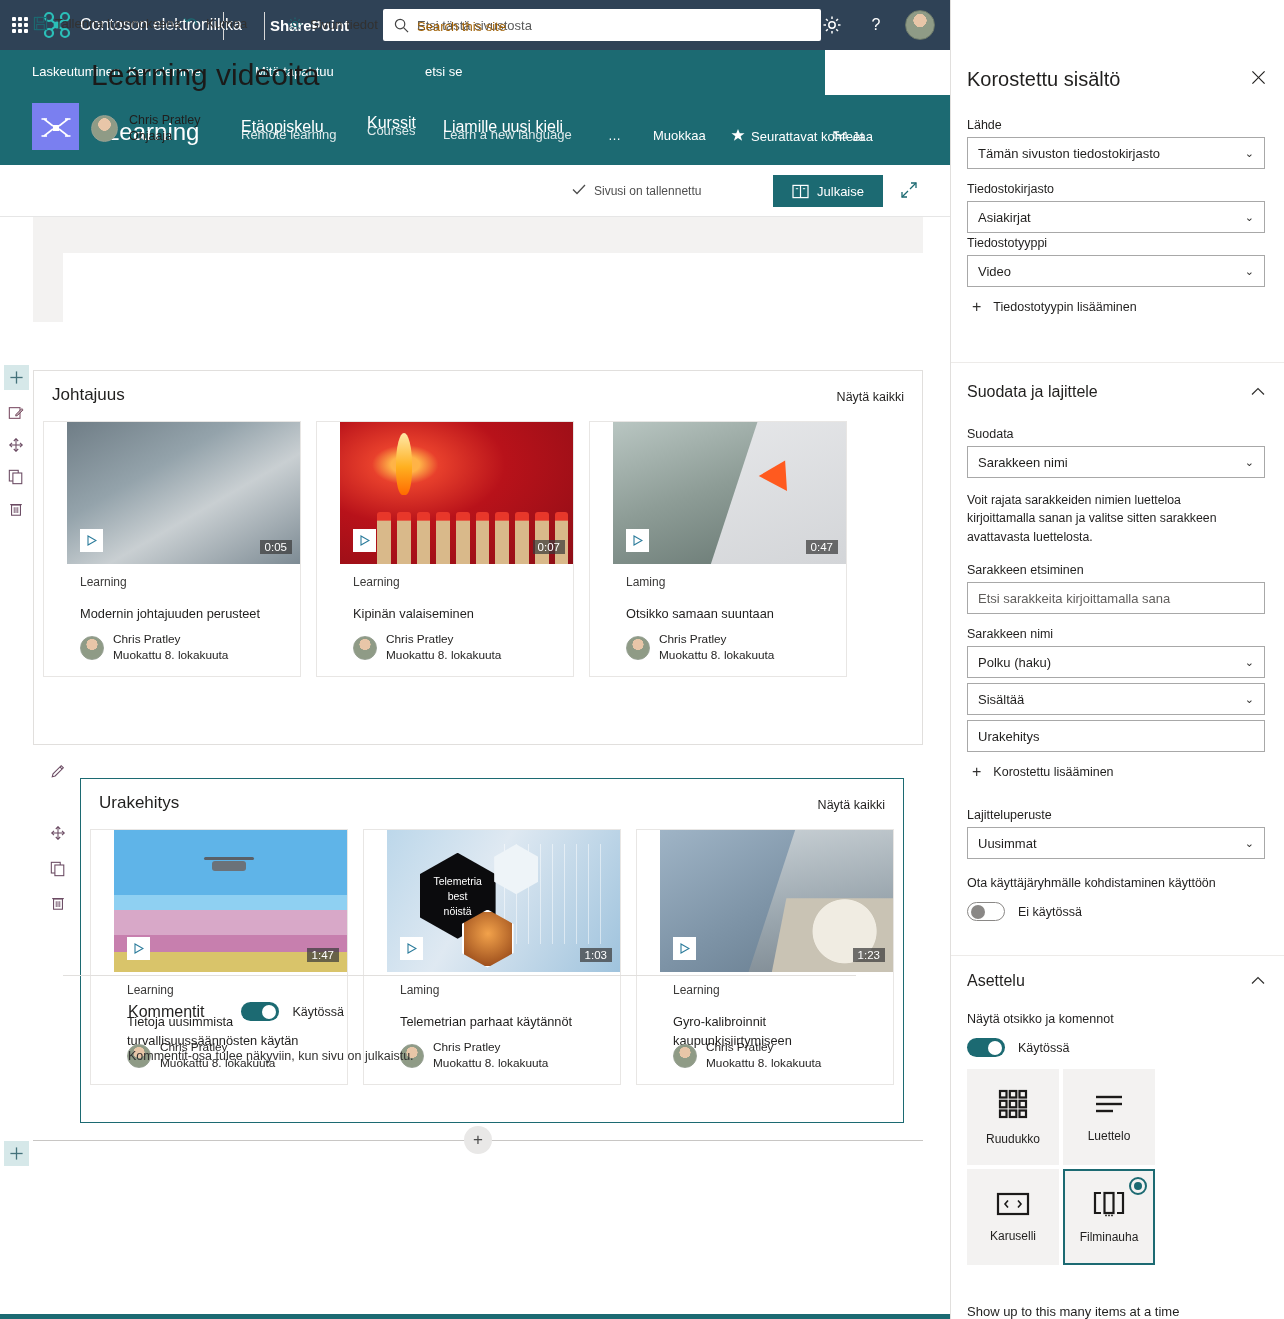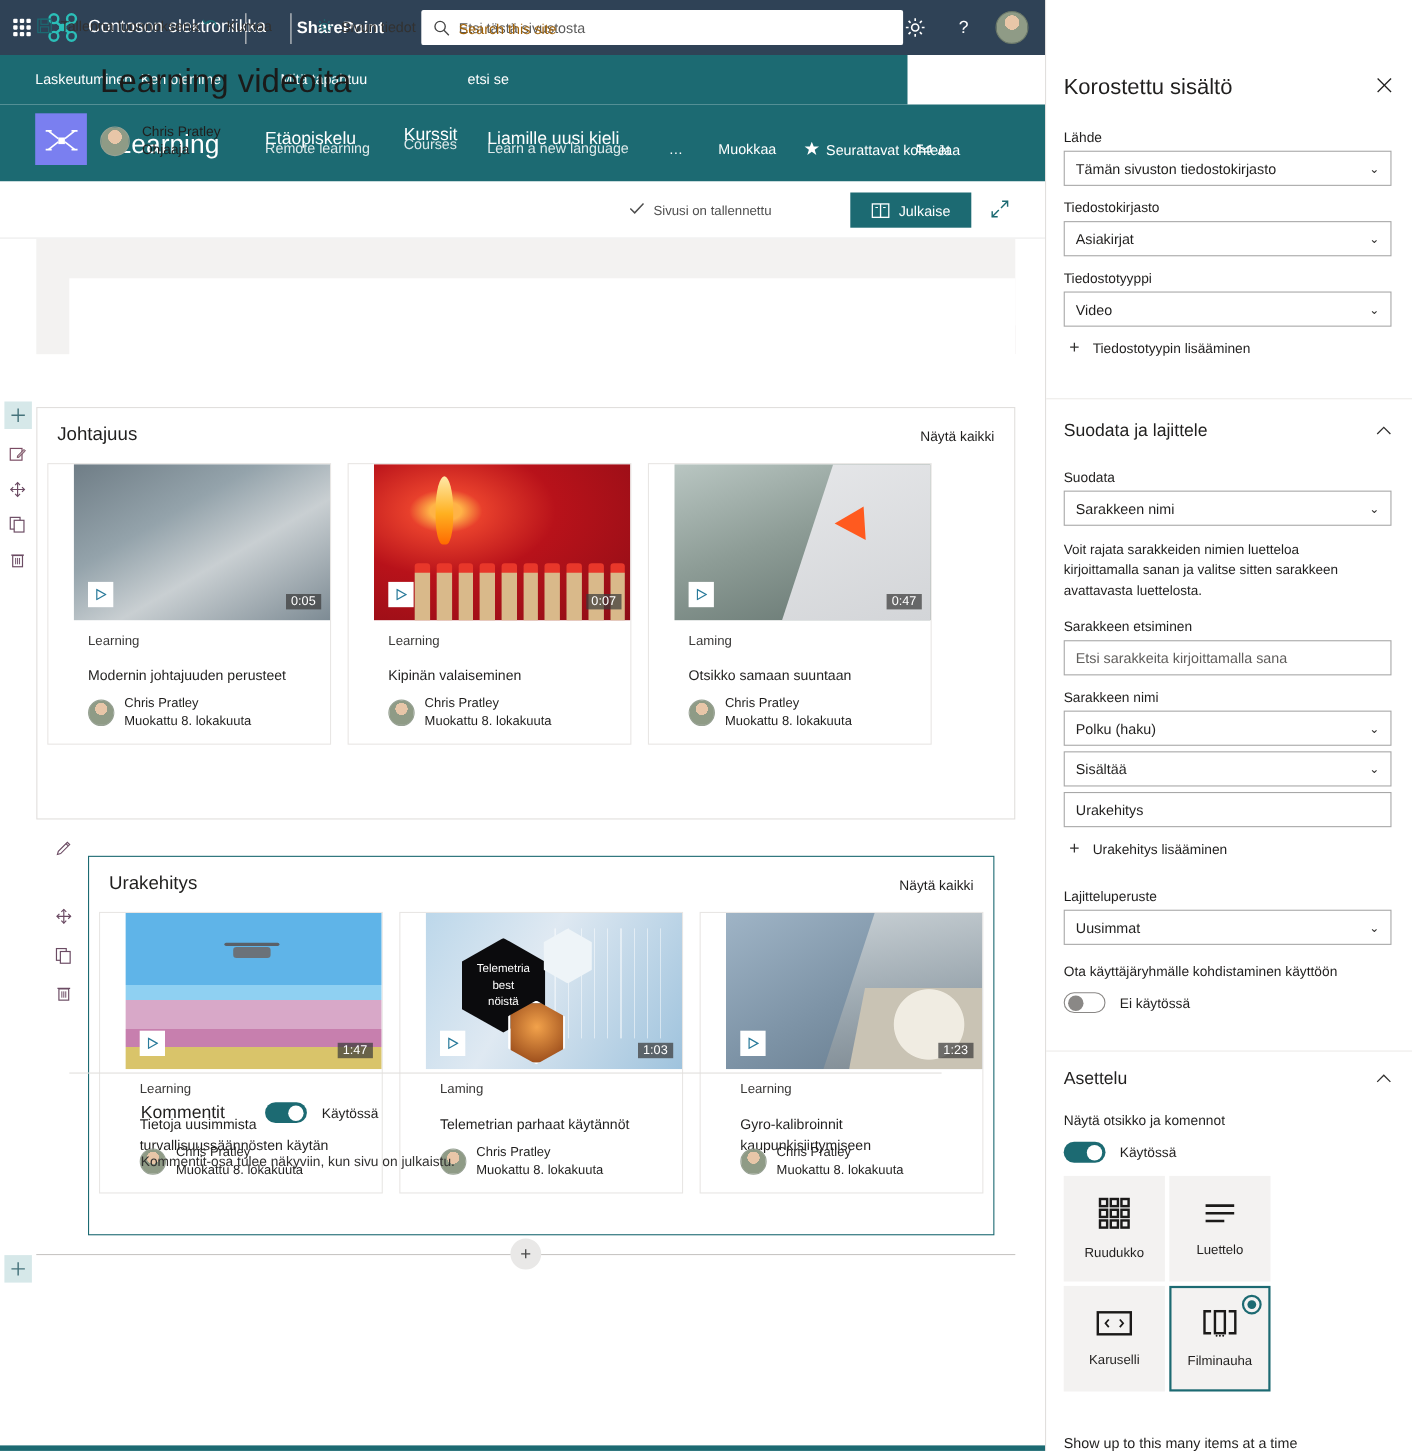--- a/index.html
+++ b/index.html
@@ -741,21 +741,21 @@
   </div>
 
   <div class="pane-section" style="top:182px">
     <div class="fld-label">Tiedostokirjasto</div>
     <div class="dd">
       <span>Asiakirjat</span>
       <span class="chev">⌄</span>
     </div>
   </div>
 
-  <div class="pane-section" style="top:246px">
+  <div class="pane-section" style="top:236px">
     <div class="fld-label">Tiedostotyyppi</div>
     <div class="dd">
       <span>Video</span>
       <span class="chev">⌄</span>
     </div>
     <div class="addlink">
       <span class="pl">+</span>
       <span>Tiedostotyypin lisääminen</span>
     </div>
   </div>
@@ -798,21 +798,21 @@
       <span>Polku (haku)</span>
       <span class="chev">⌄</span>
     </div>
     <div class="dd" style="margin-top:5px">
       <span>Sisältää</span>
       <span class="chev">⌄</span>
     </div>
     <div class="tin" style="margin-top:5px">Urakehitys</div>
     <div class="addlink">
       <span class="pl">+</span>
-      <span>Urakehitys lisääminen</span>
+      <span>Korostettu lisääminen</span>
     </div>
   </div>
 
   <div class="pane-section" style="top:808px">
     <div class="fld-label">Lajitteluperuste</div>
     <div class="dd">
       <span>Uusimmat</span>
       <span class="chev">⌄</span>
     </div>
   </div>

